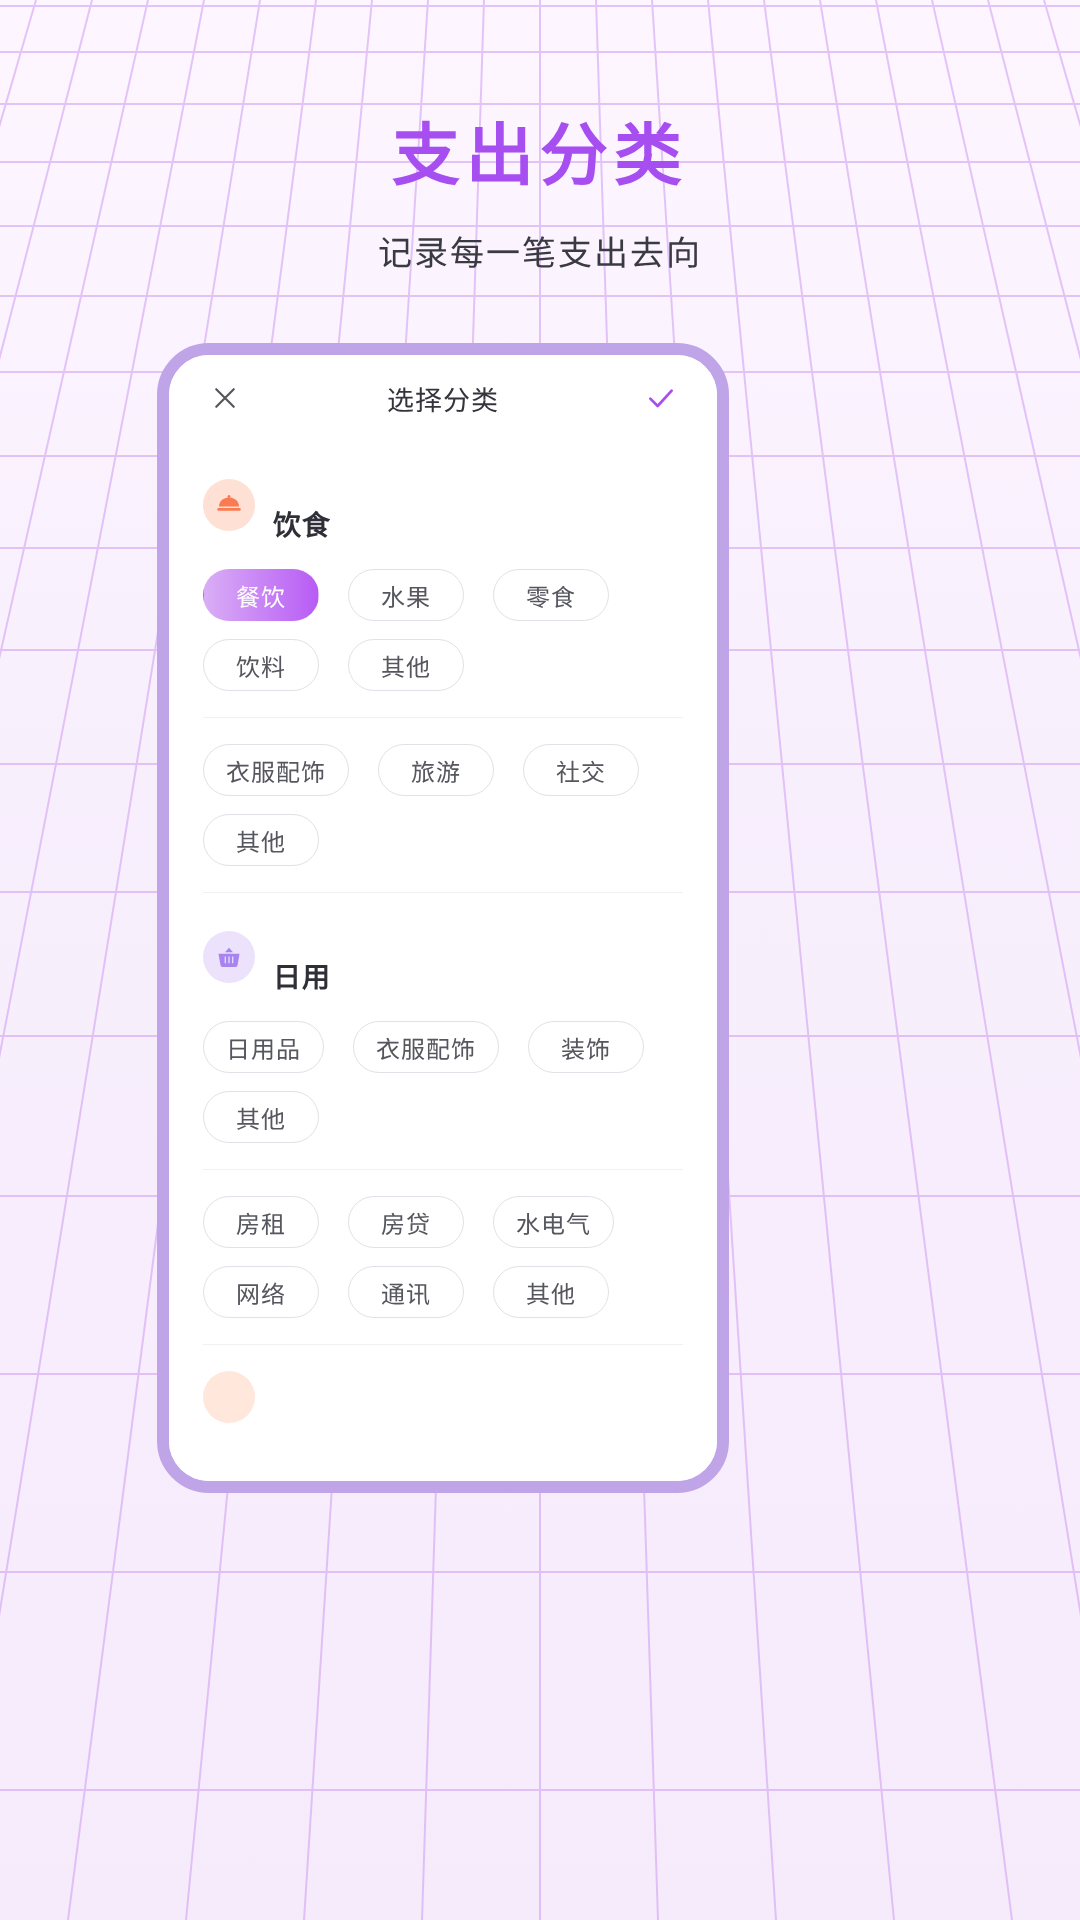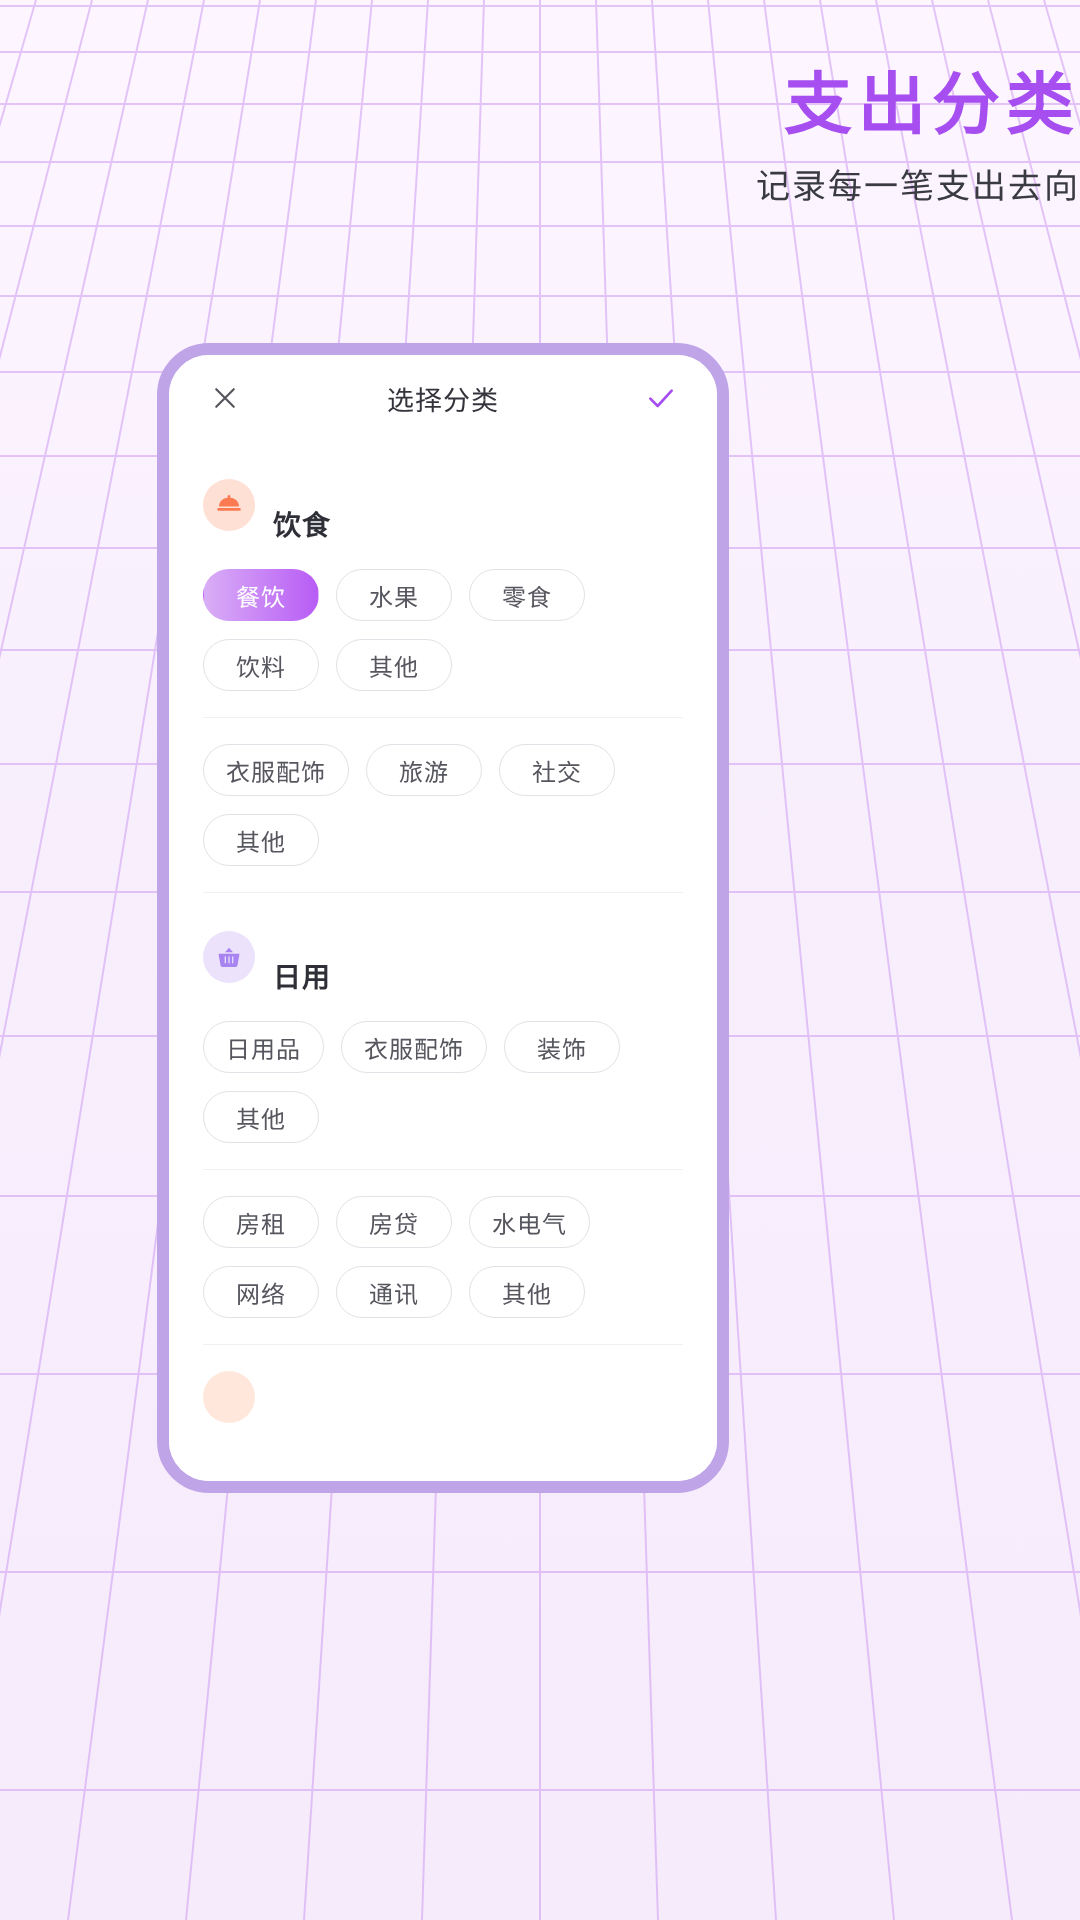--- a/index.html
+++ b/index.html
@@ -21,34 +21,34 @@
     position: absolute;
     inset: 0;
     overflow: hidden;
     background: linear-gradient(180deg, #fdf6ff 0%, #f8effd 40%, #f6ebfb 100%);
   }
   #bg-grid { position: absolute; inset: 0; }
 
   
   .header {
     position: absolute;
-    top: 16px; left: 0; right: 0;
-    padding-top: 49px;
-    text-align: right;
+    top: 0; left: 0; right: 0;
+    padding-top: 116px;
+    text-align: center;
     z-index: 5;
   }
   .page-title {
     font-size: 68px;
     font-weight: bold;
     color: #a64ef0;
     letter-spacing: 6px;
     line-height: 1.15;
   }
   .page-subtitle {
-    margin-top: 16px;
+    margin-top: 32px;
     font-size: 34px;
     color: #3a3a42;
     letter-spacing: 2px;
   }
 
   
   .phone-frame {
     position: absolute;
     left: 157px;
     top: 343px;
@@ -118,21 +118,21 @@
     font-size: 28px;
     font-weight: bold;
     color: #2f2f38;
     letter-spacing: 1px;
     margin-top: 36px;
   }
 
   .chip-row {
     display: flex;
     flex-wrap: wrap;
-    gap: 18px 17px;
+    gap: 18px 29px;
     margin-bottom: 10px;
   }
   .chip {
     min-width: 116px;
     height: 52px;
     padding: 0 22px;
     border-radius: 26px;
     border: 1px solid #e2e1e7;
     background: #ffffff;
     color: #56565f;

